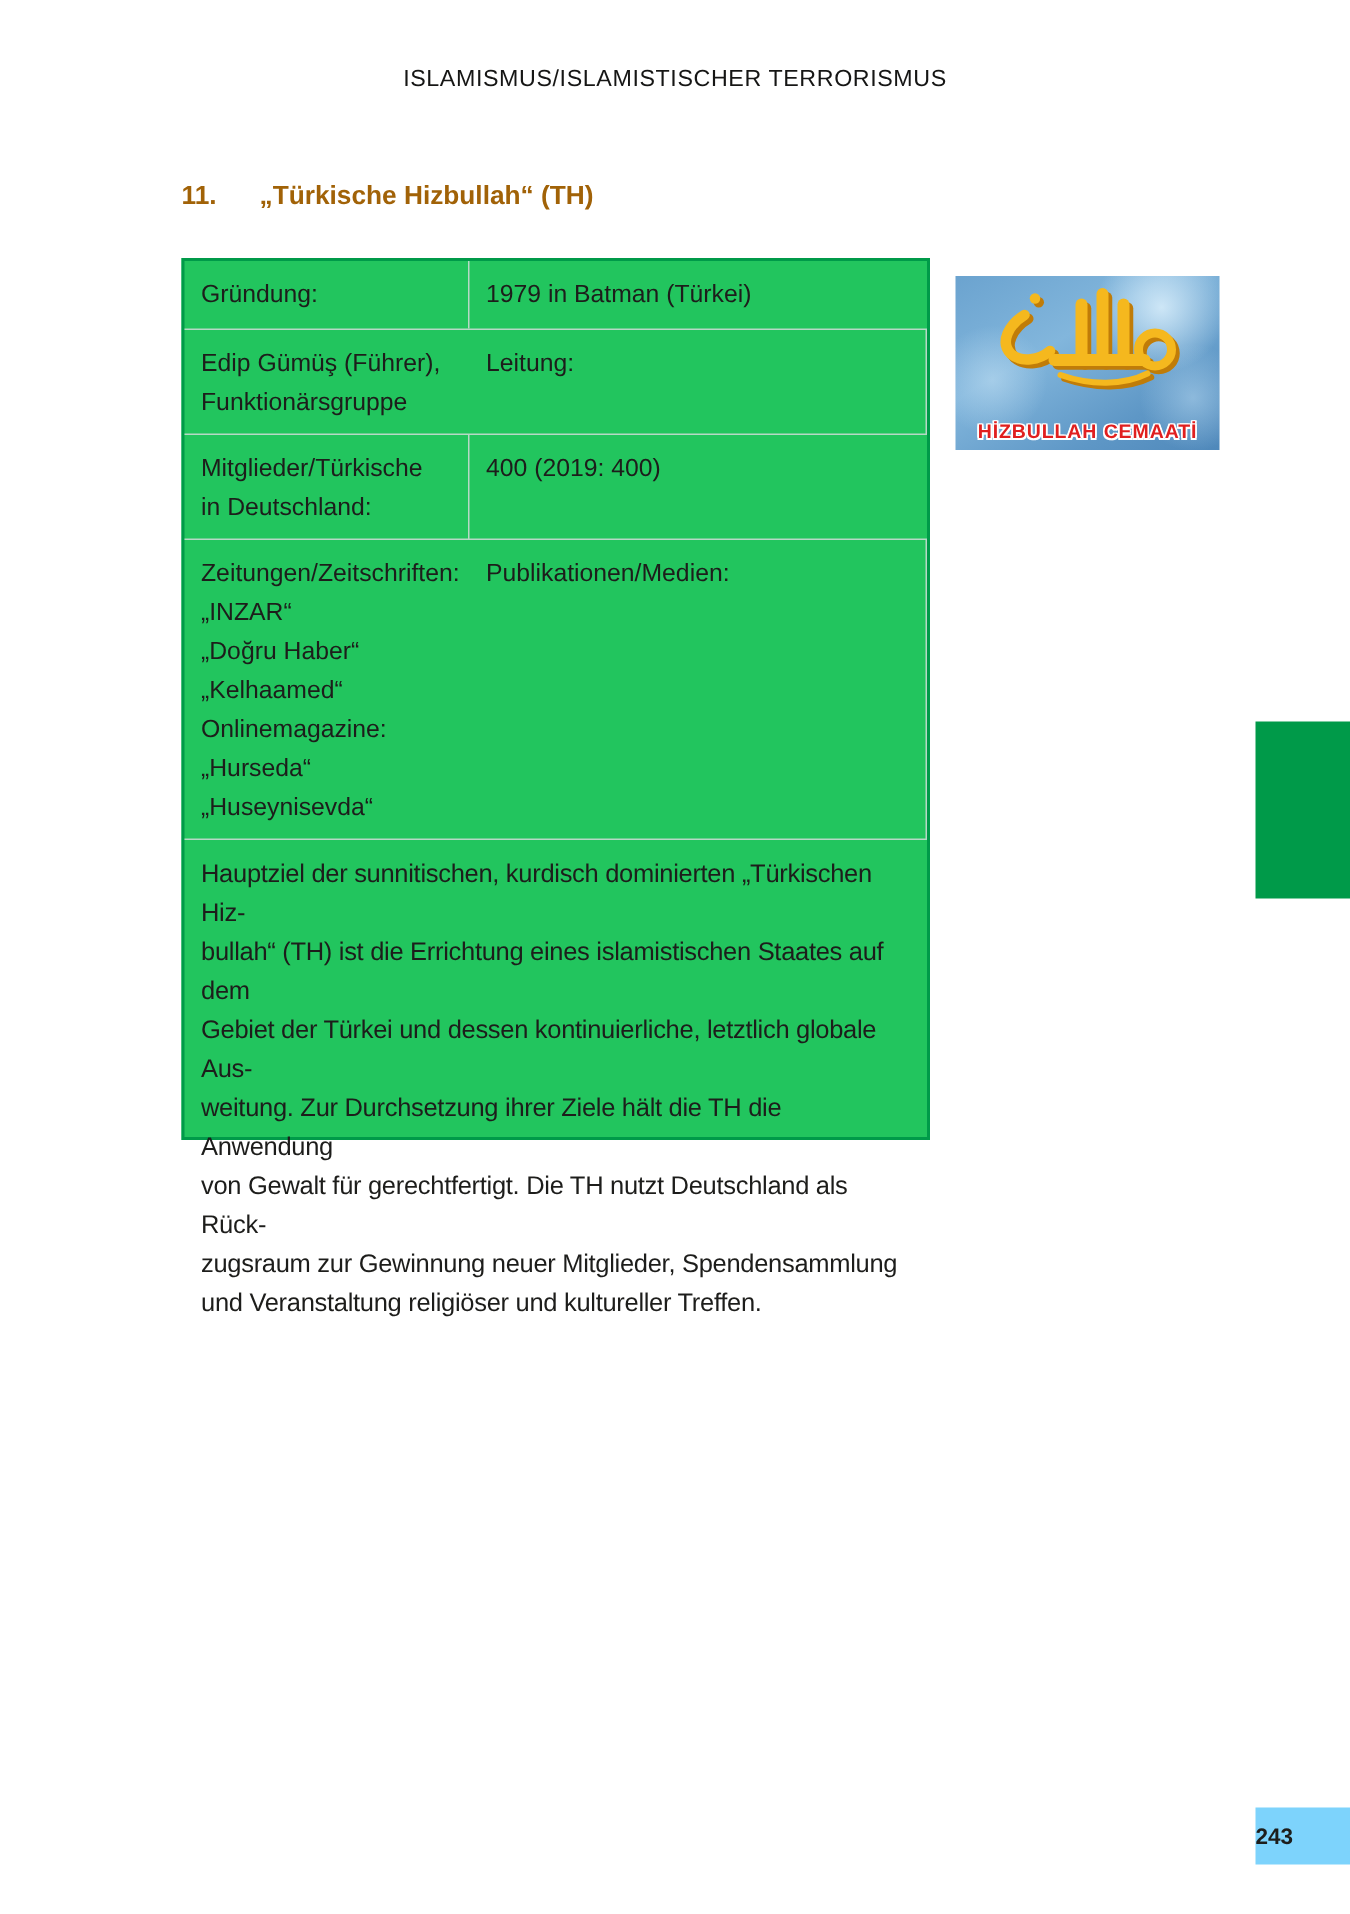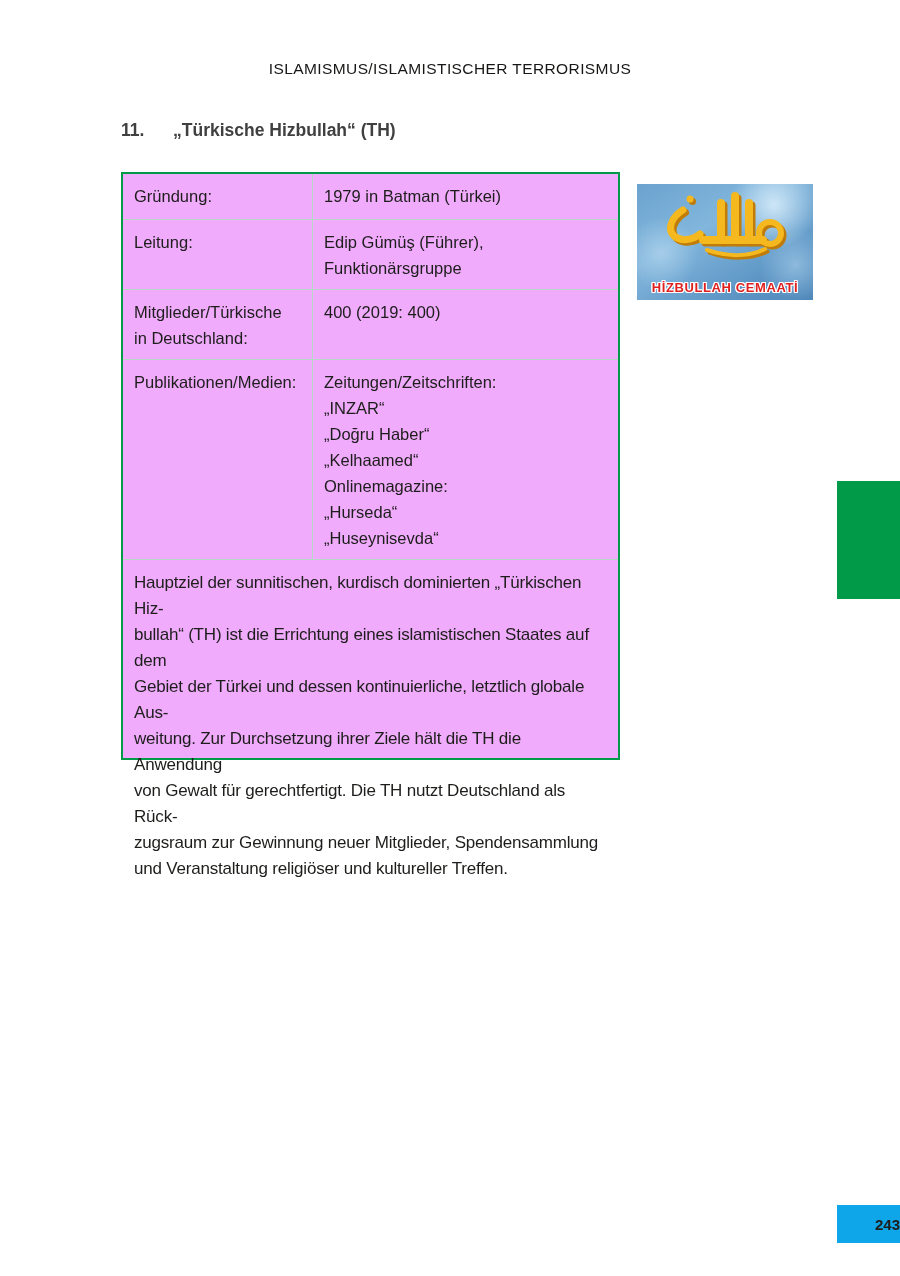--- a/index.html
+++ b/index.html
@@ -9,44 +9,44 @@
     position: relative;
     width: 900px;
     height: 1276px;
     background: #ffffff;
     overflow: hidden;
   }
 
   
   .running-head {
     position: absolute;
-    top: 60px; left: 0; right: 0;
+    top: 44px; left: 0; right: 0;
     text-align: center;
     font-size: 15.5px;
     letter-spacing: 0.4px;
     color: #161615;
   }
 
   
   .section-heading {
     position: absolute;
     top: 120px; left: 121px;
     font-size: 17.5px;
     font-weight: bold;
-    color: #404040;
+    color: #a16207;
   }
   .section-heading .num { display: inline-block; width: 52px; }
 
   
   .info-table {
     position: absolute;
     left: 121px; top: 172px;
     width: 499px;
     border: 2px solid #009a49;
-    background: #f0abfc;
+    background: #22c55e;
   }
   .info-row {
     display: grid;
     grid-template-columns: 190px 1fr;
     border-bottom: 1px solid #b7d8c6;
   }
   .info-row .cell {
     font-size: 16.5px;
     line-height: 26px;
     white-space: pre-line;
@@ -98,22 +98,22 @@
     left: 837px; top: 481px;
     width: 63px; height: 118px;
     background: #009a49;
   }
 
   
   .page-number-box {
     position: absolute;
     left: 837px; top: 1205px;
     width: 63px; height: 38px;
-    background: #0ea5e9;
-    display: flex; align-items: center; justify-content: flex-end;
+    background: #7dd3fc;
+    display: flex; align-items: center; justify-content: flex-start;
     font-size: 15px;
     font-weight: bold;
     color: #1d1d1b;
   }
 </style>
 </head>
 <body>
 
 <div class="page">
 
@@ -122,38 +122,38 @@
   <div class="section-heading">
     <span class="num">11.</span><span>„Türkische Hizbullah“ (TH)</span>
   </div>
 
   <div class="info-table">
     <div class="info-row row-gruendung">
       <div class="cell label-cell">Gründung:</div>
       <div class="cell value-cell">1979 in Batman (Türkei)</div>
     </div>
     <div class="info-row row-leitung">
-      <div class="cell label-cell">Leitung:</div>
       <div class="cell value-cell">Edip Gümüş (Führer),
 Funktionärsgruppe</div>
+      <div class="cell label-cell">Leitung:</div>
     </div>
     <div class="info-row row-mitglieder">
       <div class="cell label-cell">Mitglieder/Türkische
 in Deutschland:</div>
       <div class="cell value-cell">400 (2019: 400)</div>
     </div>
     <div class="info-row row-publikationen">
-      <div class="cell label-cell">Publikationen/Medien:</div>
       <div class="cell value-cell">Zeitungen/Zeitschriften:
 „INZAR“
 „Doğru Haber“
 „Kelhaamed“
 Onlinemagazine:
 „Hurseda“
 „Huseynisevda“</div>
+      <div class="cell label-cell">Publikationen/Medien:</div>
     </div>
     <div class="desc-row">Hauptziel der sunnitischen, kurdisch dominierten „Türkischen Hiz-
 bullah“ (TH) ist die Errichtung eines islamistischen Staates auf dem
 Gebiet der Türkei und dessen kontinuierliche, letztlich globale Aus-
 weitung. Zur Durchsetzung ihrer Ziele hält die TH die Anwendung
 von Gewalt für gerechtfertigt. Die TH nutzt Deutschland als Rück-
 zugsraum zur Gewinnung neuer Mitglieder, Spendensammlung
 und Veranstaltung religiöser und kultureller Treffen.</div>
   </div>
 

